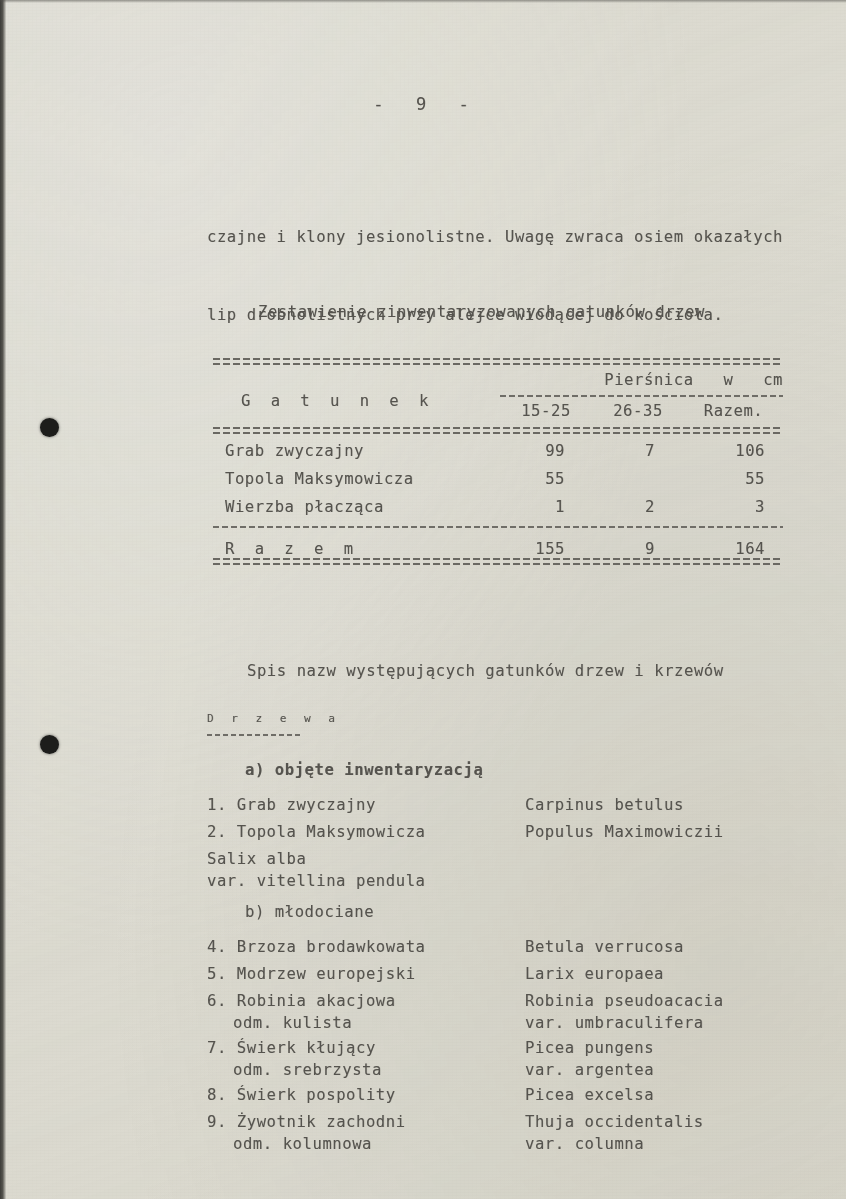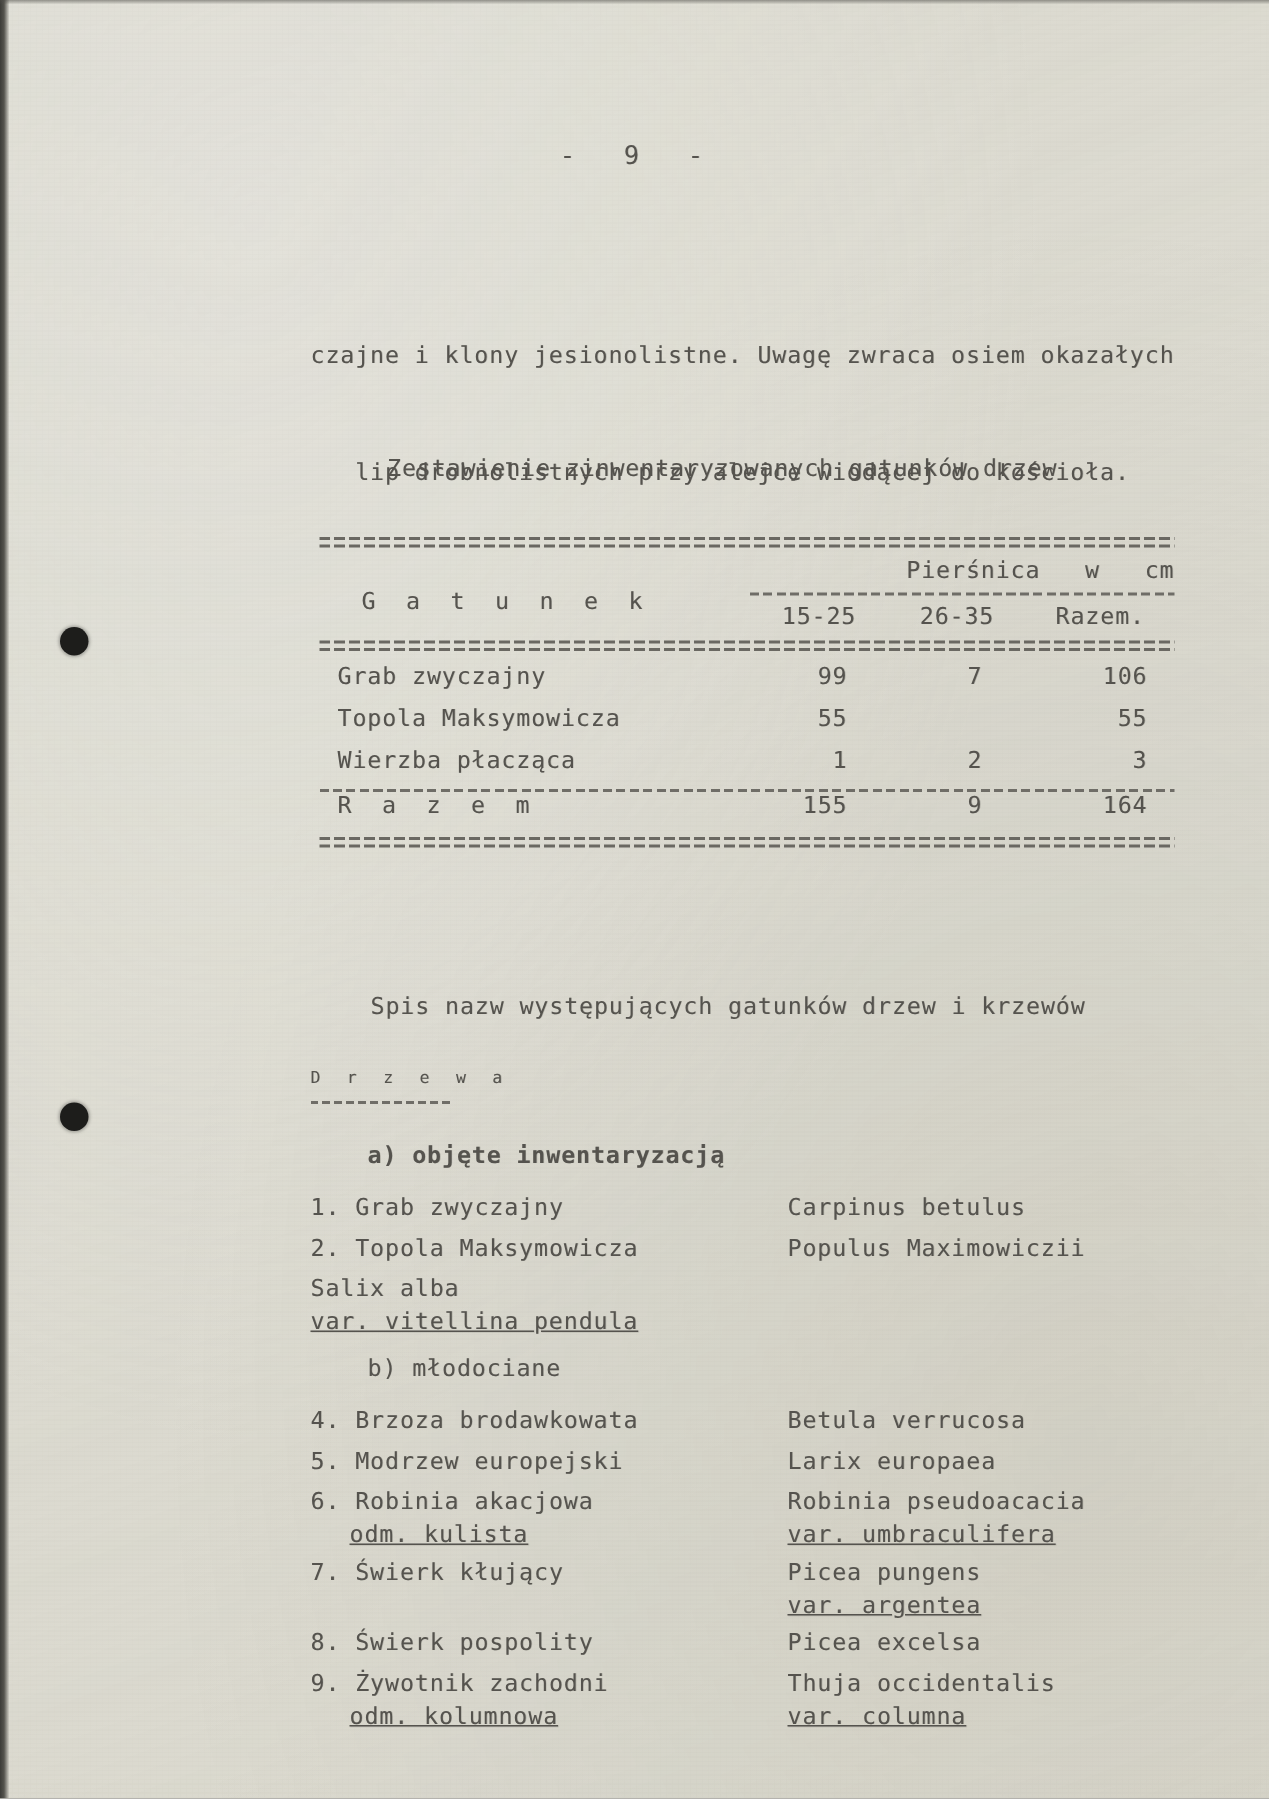--- a/index.html
+++ b/index.html
@@ -86,21 +86,20 @@
     font-size: 17px;
     letter-spacing: 4px;
   }
 
   .para {
     position: absolute;
     left: 207px;
     top: 172px;
     font-size: 15.5px;
     line-height: 26px;
-    text-align: center;
   }
   .para div { white-space: pre; }
 
   .table-title {
     position: absolute;
     left: 258px;
     top: 303px;
     font-size: 15.5px;
   }
 
@@ -197,21 +196,21 @@
     font-size: 15.5px;
   }
   .tnum { font-size: 15.5px; }
   .n1 { width: 92px; text-align: right; padding-right: 27px; box-sizing: border-box; }
   .n2 { width: 92px; text-align: right; padding-right: 29px; box-sizing: border-box; }
   .n3 { width: 99px; text-align: right; padding-right: 18px; box-sizing: border-box; }
 
   .total-row {
     display: flex;
     height: 30px;
-    align-items: flex-start;
+    align-items: flex-end;
   }
   .total-name {
     width: 287px;
     padding-left: 12px;
     box-sizing: border-box;
     font-size: 15.5px;
     letter-spacing: 5.5px;
   }
 
   .spis {
@@ -254,21 +253,21 @@
     font-size: 15.5px;
   }
 
   .splist { position: absolute; left: 207px; font-size: 15.5px; }
   .splist-a { top: 793px; }
   .splist-b { top: 935px; }
   .sp-item { display: flex; margin-bottom: 3px; }
   .sp-left { width: 318px; }
   .sp-right { width: 300px; }
   .sp-main { line-height: 24px; white-space: pre; }
-  .sp-sub { line-height: 20px; white-space: pre; text-decoration: underline; }
+  .sp-sub { line-height: 20px; white-space: pre; }
   .sp-pad { padding-left: 26px; }
 </style>
 </head>
 <body>
 
 <div class="page">
   <div class="grain"></div>
   <div class="edge-left"></div>
   <div class="edge-top"></div>
 
@@ -393,20 +392,21 @@
           <div class="tw sp-sub sp-pad">odm. kulista</div>
         </div>
         <div class="sp-right">
           <div class="tw sp-main">Robinia pseudoacacia</div>
           <div class="tw sp-sub">var. umbraculifera</div>
         </div>
       </div>
       <div class="sp-item">
         <div class="sp-left">
           <div class="tw sp-main"><span>7.</span> <span>Świerk kłujący</span></div>
+          <div class="tw sp-sub sp-pad">odm. srebrzysta</div>
         </div>
         <div class="sp-right">
           <div class="tw sp-main">Picea pungens</div>
           <div class="tw sp-sub">var. argentea</div>
         </div>
       </div>
       <div class="sp-item">
         <div class="sp-left">
           <div class="tw sp-main"><span>8.</span> <span>Świerk pospolity</span></div>
         </div>

